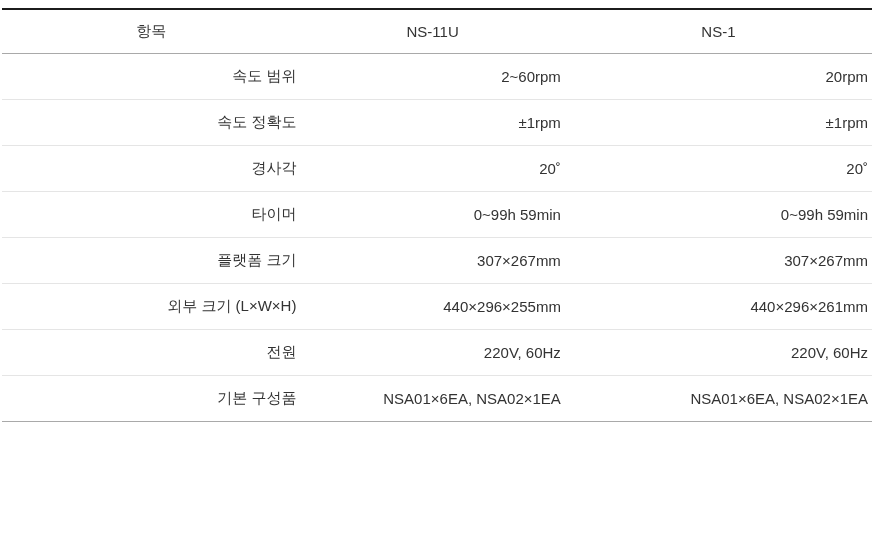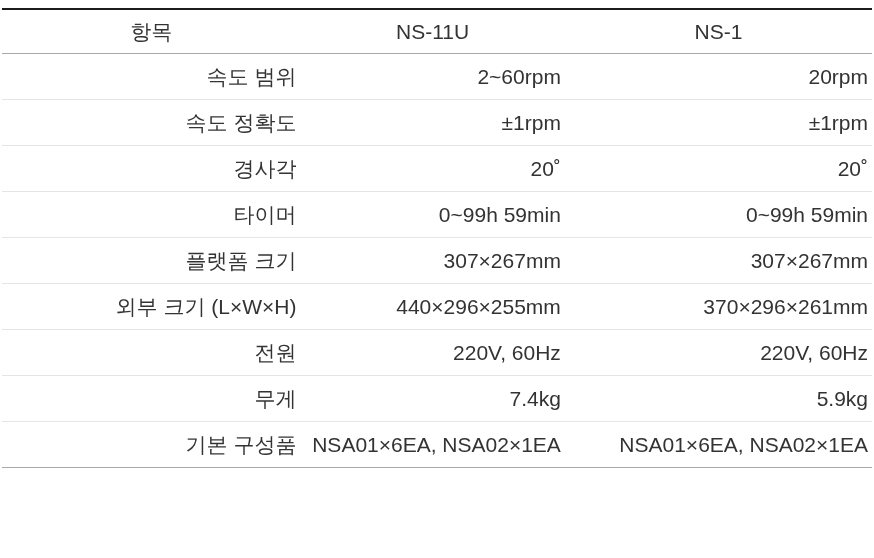--- a/index.html
+++ b/index.html
@@ -21,21 +21,21 @@
     table-layout: fixed;
     border-top: 2px solid #1c1c1c;
     border-bottom: 1px solid #a9a9a9;
   }
   col.c1 { width: 34.3%; }
   col.c2 { width: 30.4%; }
   col.c3 { width: 35.3%; }
   th, td {
     text-align: center;
     vertical-align: middle;
-    font-size: 21px;
+    font-size: 15px;
     font-weight: 400;
     color: #333333;
     padding: 0 4px;
     letter-spacing: 0;
     white-space: nowrap;
     overflow: hidden;
   }
   thead th {
     height: 43px;
     border-bottom: 1px solid #a9a9a9;
@@ -88,31 +88,26 @@
         <td>0~99h 59min</td>
       </tr>
       <tr>
         <td>플랫폼 크기</td>
         <td>307×267mm</td>
         <td>307×267mm</td>
       </tr>
       <tr>
         <td>외부 크기 (L×W×H)</td>
         <td>440×296×255mm</td>
-        <td>370×296×261mm</td>
+        <td>440×296×261mm</td>
       </tr>
       <tr>
         <td>전원</td>
         <td>220V, 60Hz</td>
         <td>220V, 60Hz</td>
-      </tr>
-      <tr>
-        <td>무게</td>
-        <td>7.4kg</td>
-        <td>5.9kg</td>
       </tr>
       <tr>
         <td>기본 구성품</td>
         <td>NSA01×6EA, NSA02×1EA</td>
         <td>NSA01×6EA, NSA02×1EA</td>
       </tr>
     </tbody>
   </table>
 </div>
 

